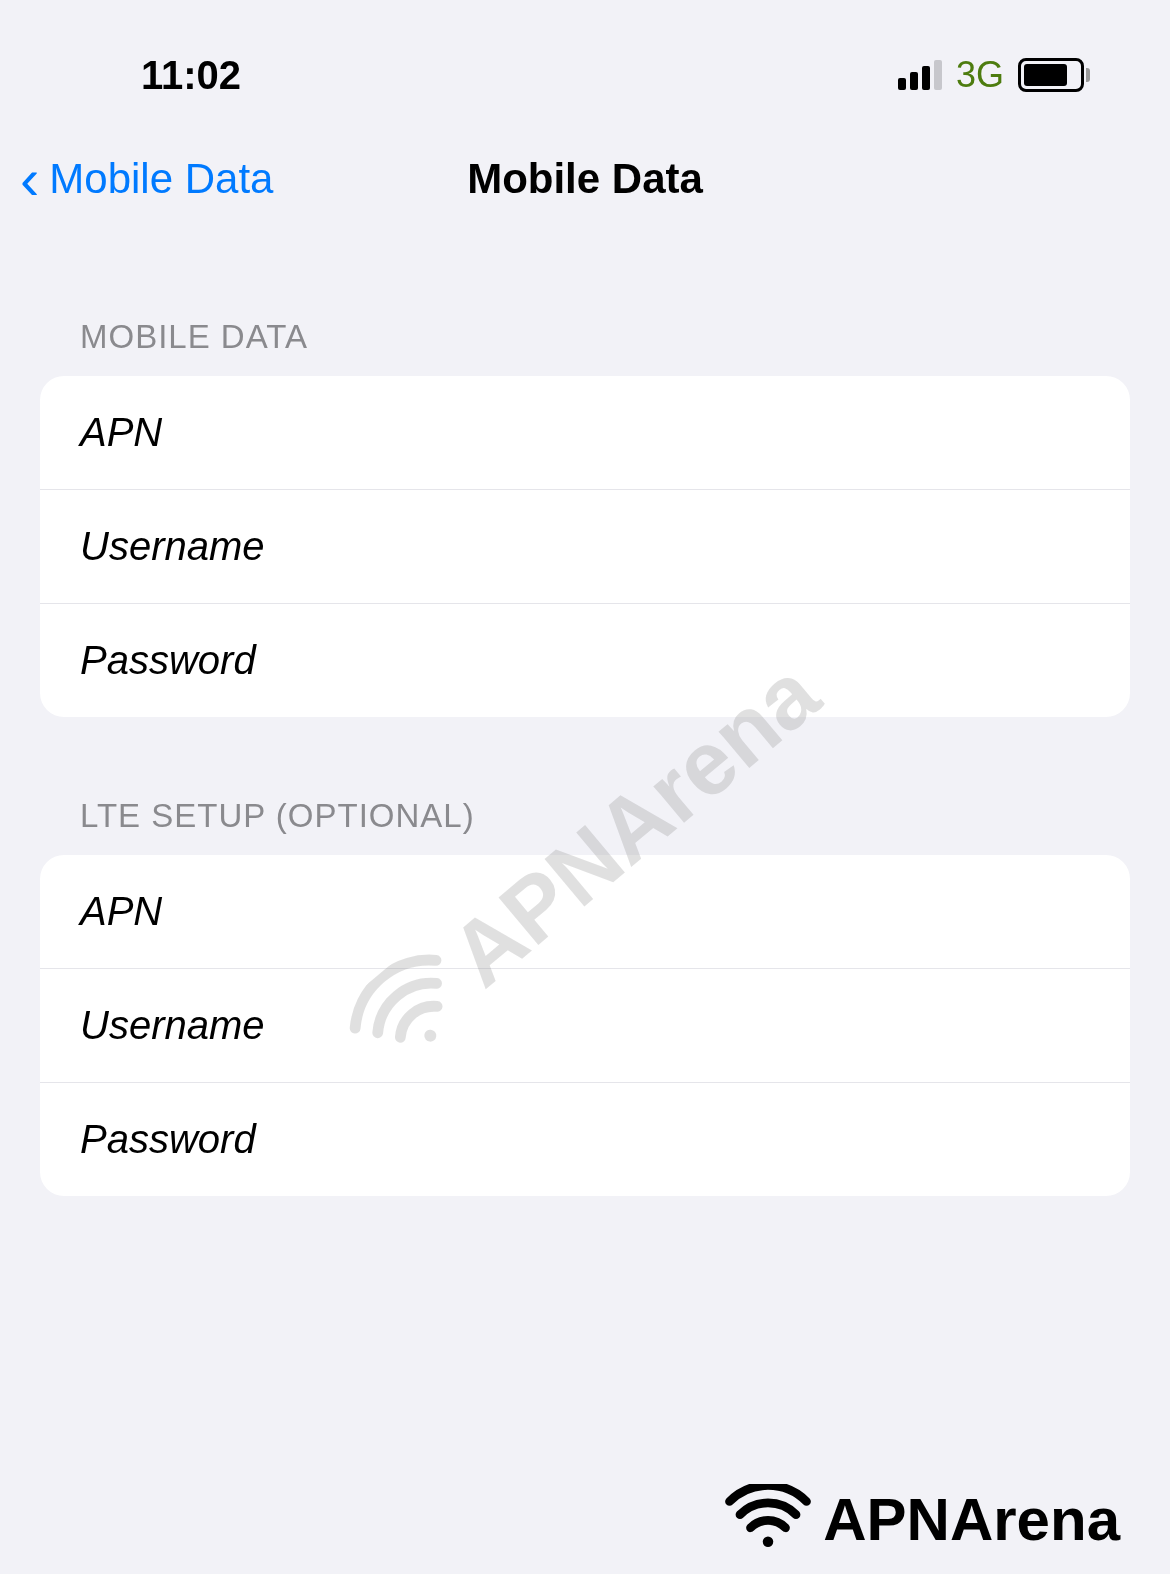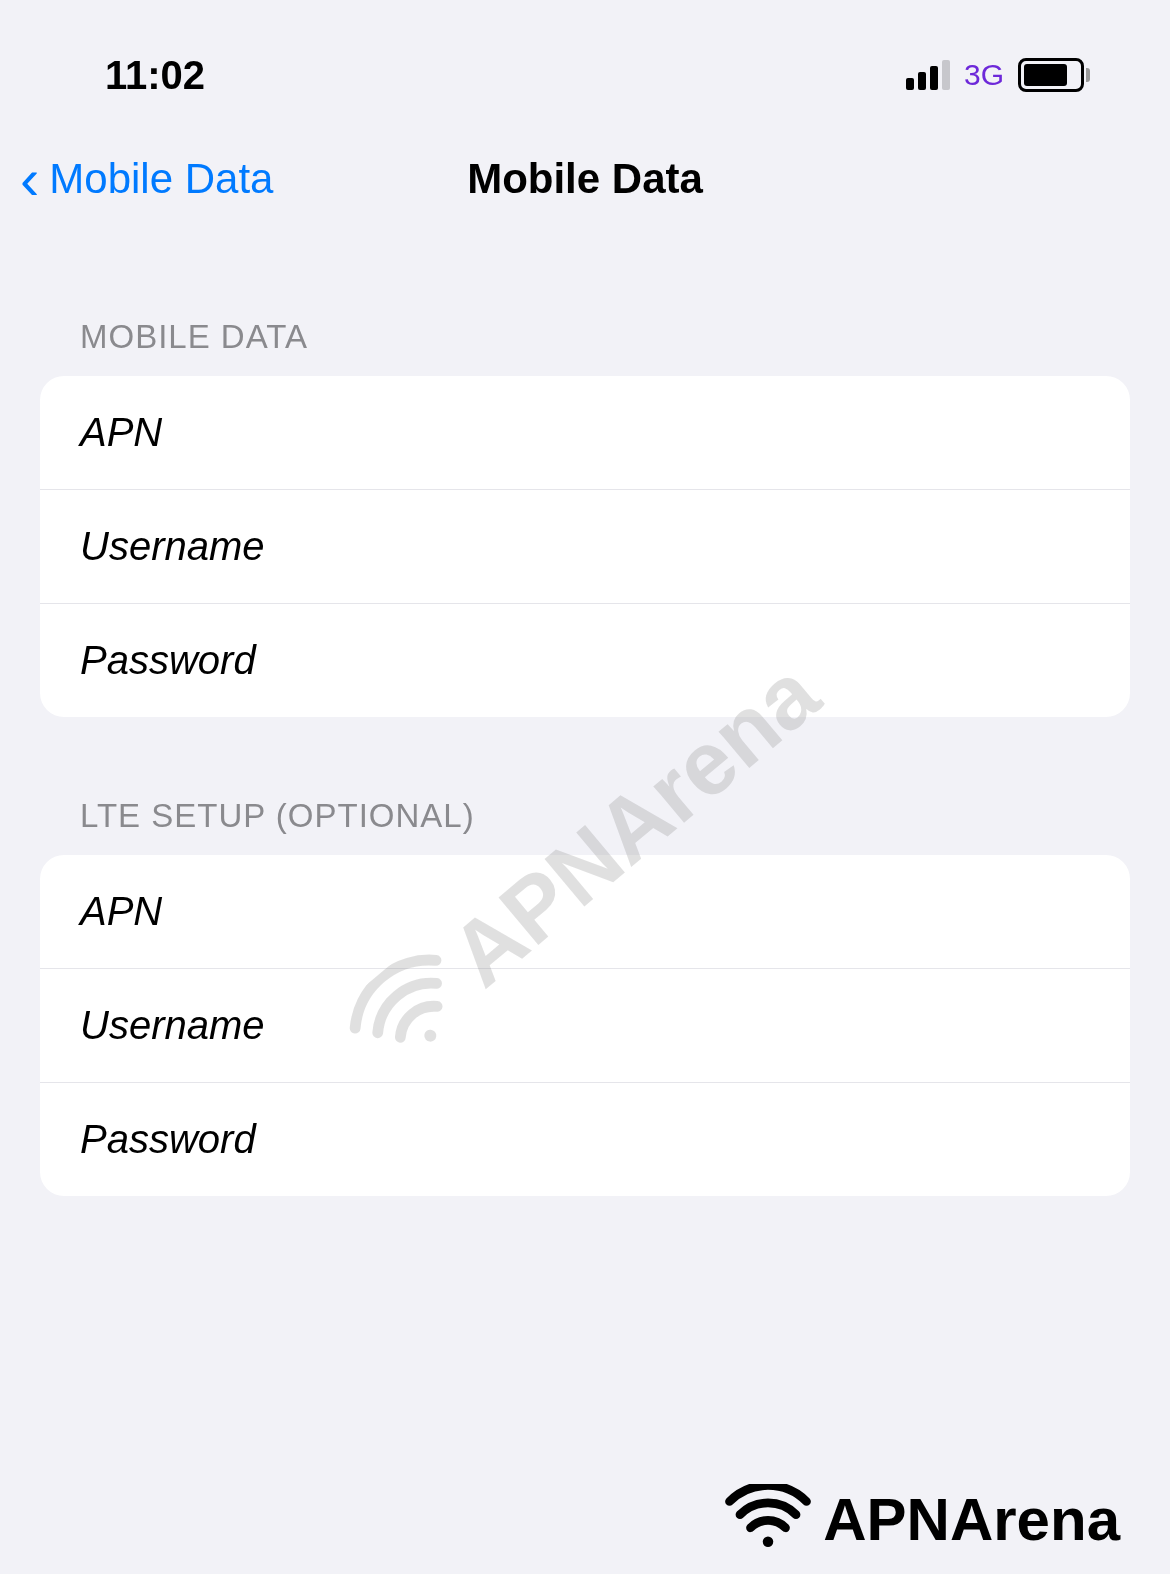--- a/index.html
+++ b/index.html
@@ -19,20 +19,21 @@
       display: flex;
       justify-content: space-between;
       align-items: center;
       padding: 50px 80px 0 105px;
       height: 100px;
     }
     .status-time {
       font-size: 40px;
       font-weight: 600;
       color: #000;
+      margin-left: 36px;
     }
     .status-right {
       display: flex;
       align-items: center;
       gap: 14px;
     }
     .signal-bars {
       display: flex;
       align-items: flex-end;
       gap: 4px;
@@ -40,23 +41,23 @@
     .bar {
       width: 8px;
       border-radius: 2px;
       background: #000;
     }
     .bar1 { height: 12px; }
     .bar2 { height: 18px; }
     .bar3 { height: 24px; }
     .bar4 { height: 30px; background: #c7c7cc; }
     .network-label {
-      font-size: 30px;
-      font-weight: 400;
-      color: #6d28d9;
+      font-size: 36px;
+      font-weight: 400;
+      color: #4d7c0f;
     }
     .battery {
       display: flex;
       align-items: center;
     }
     .battery-body {
       width: 66px;
       height: 34px;
       border: 3px solid #000;
       border-radius: 8px;

